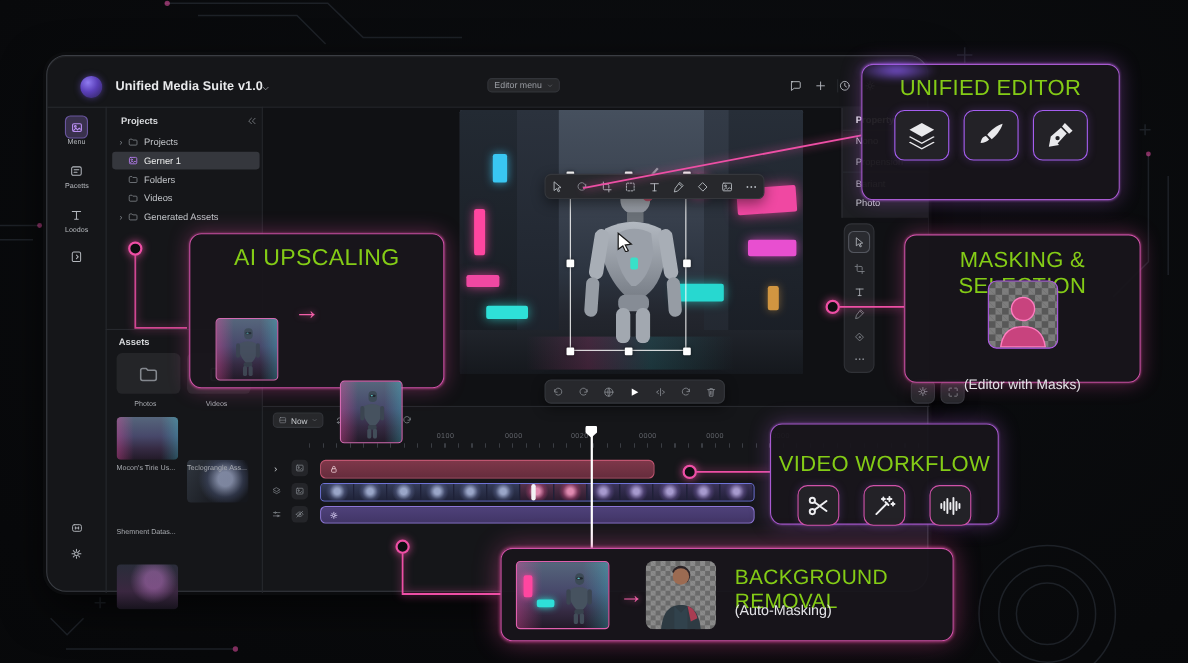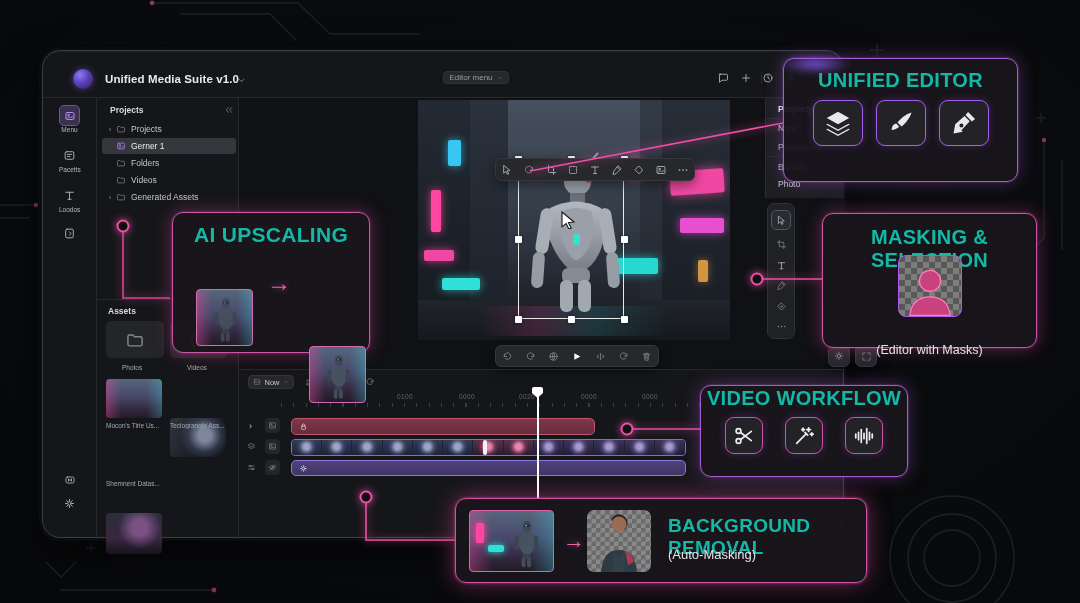--- a/index.html
+++ b/index.html
@@ -63,21 +63,21 @@
   .fcell:nth-child(7),.fcell:nth-child(8){background:
     radial-gradient(circle at 50% 45%, #e08ab0 0 16%, rgba(160,60,105,.5) 42%, transparent 62%),
     linear-gradient(180deg,#55324b,#2c1b2e)}
   .fcell:nth-child(n+9){background:
     radial-gradient(circle at 50% 45%, #a79ace 0 15%, rgba(105,85,150,.45) 42%, transparent 62%),
     linear-gradient(180deg,#3a3358,#221f38)}
   
   .callout{background:rgba(24,21,28,.94);border-radius:11px;position:absolute}
   .co-pink{border:1.6px solid #d052a8;box-shadow:0 0 18px rgba(232,79,166,.38),0 0 2px rgba(232,79,166,.6)}
   .co-purple{border:1.6px solid #a85ad0;box-shadow:0 0 18px rgba(168,90,208,.38),0 0 2px rgba(168,90,208,.6)}
-  .co-title{color:#14b8a6;font-weight:700;letter-spacing:.3px;text-align:center}
+  .co-title{color:#84cc16;font-weight:400;letter-spacing:.3px;text-align:center}
   .co-cap{color:#e4e4e8;font-weight:400;text-align:center}
   .co-tile{background:#232227;border:1.4px solid #a55ef0;border-radius:9px;display:flex;align-items:center;justify-content:center;box-shadow:0 0 8px rgba(165,94,240,.25)}
   .checker{background-color:#585858;background-image:
     linear-gradient(45deg,#7d7d7d 25%,transparent 25%,transparent 75%,#7d7d7d 75%),
     linear-gradient(45deg,#7d7d7d 25%,transparent 25%,transparent 75%,#7d7d7d 75%);
     background-size:12px 12px;background-position:0 0,6px 6px}
   .checker-s{background-color:#6a6a6a;background-image:
     linear-gradient(45deg,#8b8b8b 25%,transparent 25%,transparent 75%,#8b8b8b 75%),
     linear-gradient(45deg,#8b8b8b 25%,transparent 25%,transparent 75%,#8b8b8b 75%);
     background-size:9px 9px;background-position:0 0,4.5px 4.5px}
@@ -598,21 +598,21 @@
       <div class="co-tile" style="width:50px;height:46px">
         <svg width="28" height="28" viewBox="0 0 24 24" fill="#e9e9ec">
             <path d="M15.5 2.5l6 6-2.7 2.2-5.5-5.5z"></path>
             <path d="M12.4 6.1L4.5 13l5.3 5.3 7.1-7.7zM4.5 13L3 21l8-1.5"></path>
             <circle cx="9.8" cy="14.2" r="1.7" fill="#232227"></circle>
           </svg>
       </div>
     </div>
   </div>
 
-  <div class="callout co-pink" style="left:172px;top:212px;width:198px;height:141px;z-index:25">
+  <div class="callout co-pink" style="left:172px;top:212px;width:232px;height:141px;z-index:25">
     <div class="co-title" style="font-size:21px;margin-top:10px">AI UPSCALING</div>
     <div class="thumb cyber abs" style="left:23px;top:42px;width:57px;height:57px;border:1.5px solid #d36bb2;filter:blur(.6px)">
       <svg width="30" height="46" viewBox="0 0 105 160" style="position:absolute;left:13px;top:6px;opacity:.85">
           <use href="#mini-robot"></use>
         </svg>
     </div>
     <span class="arrow-pink abs" style="left:94px;top:56px;font-size:24px">→</span>
     <div class="thumb cyber abs" style="left:136px;top:42px;width:57px;height:57px;border:1.5px solid #d36bb2">
       <svg width="30" height="46" viewBox="0 0 105 160" style="position:absolute;left:13px;top:6px">
           <use href="#mini-robot"></use>
@@ -625,21 +625,21 @@
     <div class="checker abs" style="left:75px;top:41px;width:64px;height:62px;border:1.6px solid #b05ae8;border-radius:8px;display:flex;align-items:flex-end;justify-content:center;overflow:hidden">
       <svg width="54" height="50" viewBox="0 0 64 58">
         <circle cx="32" cy="17" r="12.5" fill="#c8437e" stroke="#ff7ec0" stroke-width="1.5"></circle>
         <path d="M8 58c2-16 11-22 24-22s22 6 24 22z" fill="#c8437e" stroke="#ff7ec0" stroke-width="1.5"></path>
       </svg>
     </div>
     <div class="co-cap" style="font-size:12.5px;margin-top:71px">(Editor with Masks)</div>
   </div>
 
   <div class="callout co-purple" style="left:700px;top:385px;width:208px;height:92px;z-index:25">
-    <div class="co-title" style="font-size:20px;margin-top:1px">VIDEO WORKFLOW</div>
+    <div class="co-title" style="font-size:20px;margin-top:25px">VIDEO WORKFLOW</div>
     <div style="display:flex;justify-content:center;gap:22px;margin-top:7px">
       <div class="co-tile" style="width:38px;height:37px;border-color:#d052a8">
         <svg width="22" height="22" viewBox="0 0 24 24" style="stroke:#ededf0;fill:none;stroke-width:1.9;stroke-linecap:round">
             <circle cx="6" cy="6.5" r="2.6"></circle>
             <circle cx="6" cy="17.5" r="2.6"></circle>
             <path d="M8.3 8.2L20 17M8.3 15.8L20 7"></path>
           </svg>
       </div>
       <div class="co-tile" style="width:38px;height:37px;border-color:#d052a8">
         <svg width="22" height="22" viewBox="0 0 24 24" style="stroke:#ededf0;fill:none;stroke-width:1.9;stroke-linecap:round">

